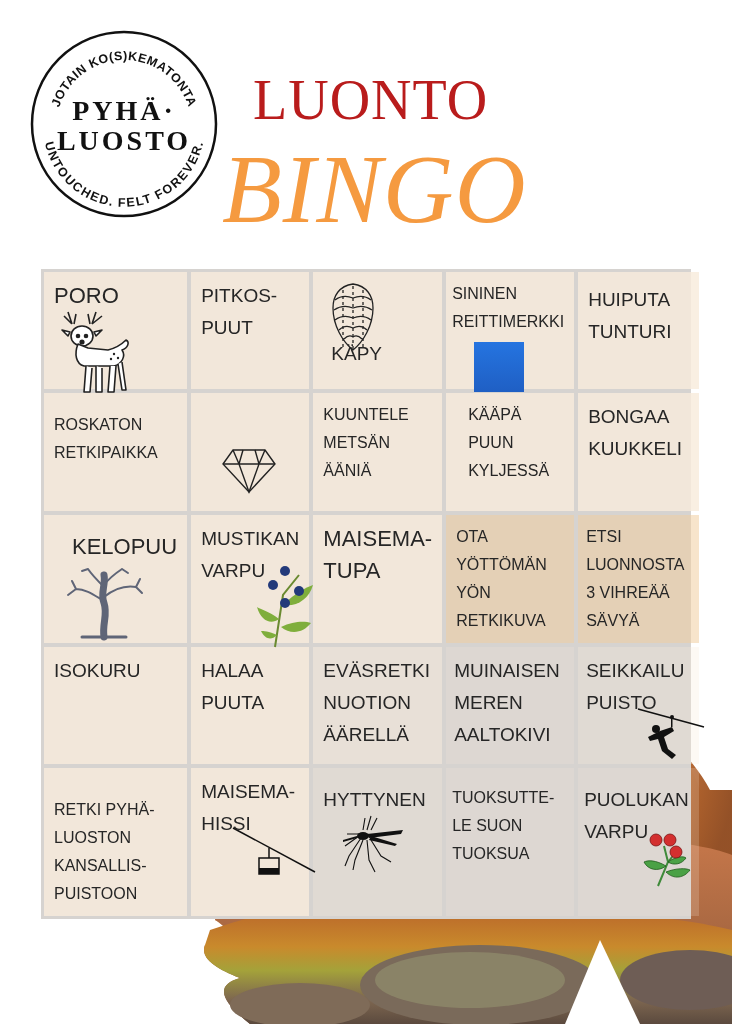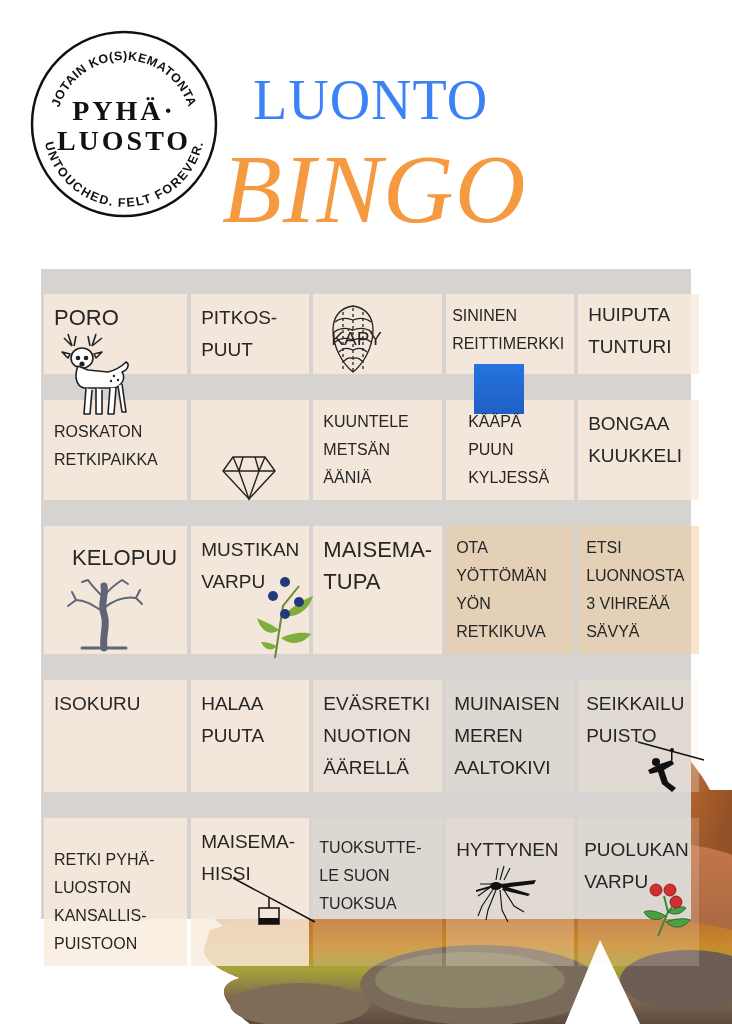--- a/index.html
+++ b/index.html
@@ -3,21 +3,21 @@
 <meta charset="utf-8">
 <style>
   html,body{margin:0;padding:0;}
   body{width:732px;height:1024px;background:#ffffff;position:relative;overflow:hidden;font-family:"Liberation Sans","DejaVu Sans",sans-serif;}
   .logo{position:absolute;left:30px;top:30px;width:188px;height:188px;}
   .title-top{position:absolute;left:253px;top:72px;font-family:"Liberation Serif","DejaVu Serif",serif;font-size:56px;letter-spacing:1px;line-height:1;}
   .title-main{position:absolute;left:222px;top:140px;font-family:"Liberation Serif","DejaVu Serif",serif;font-size:98px;line-height:1;letter-spacing:1px;font-style:italic;}
   
   .flame{position:absolute;left:0;top:0;width:732px;height:1024px;pointer-events:none;}
   .grid{position:absolute;left:41px;top:269px;width:650px;height:650px;display:grid;grid-template-columns:repeat(5,1fr);grid-template-rows:repeat(5,1fr);gap:4px;background:#d6d3d0;border:3px solid #d6d3d0;box-sizing:border-box;}
-  .cell{position:relative;background:rgba(248,235,220,0.82);color:#262626;font-size:19px;line-height:32px;padding:8px 10px;box-sizing:border-box;overflow:visible;margin-top:22px;}
+  .cell{position:relative;background:rgba(248,235,220,0.82);color:#262626;font-size:19px;line-height:32px;padding:8px 10px;box-sizing:border-box;overflow:visible;}
   .cell.small{font-size:16px;line-height:28px;}
   .cell.big{font-size:22px;}
   .cell span.t{white-space:pre-line;display:block;position:relative;z-index:3;}
   .ico{position:absolute;z-index:2;}
   svg{overflow:visible}
 </style>
 </head>
 <body>
 
 <svg class="flame" viewBox="0 0 732 1024" xmlns="http://www.w3.org/2000/svg">
@@ -75,21 +75,21 @@
   <text font-family="Liberation Sans, sans-serif" font-weight="bold" font-size="12.5" fill="#111" letter-spacing="0.5">
     <textPath href="#arcTop" startOffset="50%" text-anchor="middle">JOTAIN KO(S)KEMATONTA</textPath>
   </text>
   <text font-family="Liberation Sans, sans-serif" font-weight="bold" font-size="12.5" fill="#111" letter-spacing="0.5">
     <textPath href="#arcBot" startOffset="50%" text-anchor="middle" dominant-baseline="hanging">UNTOUCHED. FELT FOREVER.</textPath>
   </text>
   <text x="94" y="90" text-anchor="middle" font-family="Liberation Serif, serif" font-weight="bold" font-size="28" fill="#111" letter-spacing="3">PYHÄ·</text>
   <text x="94" y="120" text-anchor="middle" font-family="Liberation Serif, serif" font-weight="bold" font-size="28" fill="#111" letter-spacing="3">LUOSTO</text>
 </svg>
 
-<div class="title-top" style="color:#3b82f6">LUONTO</div>
+<div class="title-top" style="color:#b91c1c">LUONTO</div>
 <div class="title-main" style="color:#f59a40">BINGO</div>
 
 <div class="grid">
 
   <div class="cell big">
     <span class="t">PORO</span>
     <svg class="ico" style="left:12px;top:38px;width:76px;height:86px" viewBox="0 0 76 86">
       <g fill="#fff" stroke="#222" stroke-width="1.6" stroke-linejoin="round">
         <path d="M12 2 L16 14 M8 6 L16 14 M20 4 L18 14 M40 2 L36 14 M46 6 L36 14 M32 4 L34 14" fill="none"></path>
         <ellipse cx="26" cy="26" rx="11" ry="10"></ellipse>
@@ -119,21 +119,21 @@
         <path d="M14 8 L14 66 M24 4 L24 68 M34 8 L34 66" stroke-dasharray="3 3"></path>
       </g>
     </svg>
     <span class="t" style="position:absolute;left:18px;bottom:19px;">KÄPY</span>
   </div>
   <div class="cell small" style="padding-left:6px">
     <span class="t">SININEN
 REITTIMERKKI</span>
     <div class="ico" style="left:28px;top:70px;width:50px;height:50px;background:linear-gradient(#2574e0,#1f5fc4);"></div>
   </div>
-  <div class="cell" style="padding-top:5px">
+  <div class="cell" style="padding-top:12px">
     <span class="t">HUIPUTA
 TUNTURI</span>
   </div>
 
   <div class="cell small" style="padding-top:18px">
     <span class="t">ROSKATON
 RETKIPAIKKA</span>
   </div>
   <div class="cell">
     <svg class="ico" style="left:30px;top:55px;width:56px;height:46px" viewBox="0 0 56 46">
@@ -245,39 +245,39 @@
 HISSI</span>
     <svg class="ico" style="left:40px;top:60px;width:86px;height:50px" viewBox="0 0 86 50">
       <line x1="2" y1="0" x2="84" y2="44" stroke="#111" stroke-width="1.5"></line>
       <line x1="38" y1="20" x2="38" y2="30" stroke="#111" stroke-width="1.5"></line>
       <g fill="none" stroke="#111" stroke-width="1.5">
         <path d="M28 30 L48 30 L48 46 L28 46 Z"></path>
       </g>
       <rect x="28" y="40" width="20" height="6" fill="#111"></rect>
     </svg>
   </div>
-  <div class="cell small" style="background:rgba(248,235,220,0.2);padding-top:16px;padding-left:6px">
-    <span class="t">TUOKSUTTE-
-LE  SUON
-TUOKSUA</span>
-  </div>
   <div class="cell" style="background:rgba(248,235,220,0.3);padding-top:16px">
     <span class="t">HYTTYNEN</span>
     <svg class="ico" style="left:28px;top:48px;width:66px;height:56px" viewBox="0 0 66 56">
       <g stroke="#111" stroke-width="1.1" fill="none">
         <path d="M20 22 L8 40 L4 50 M22 24 L14 44 L12 54 M26 24 L28 44 L34 56 M30 24 L40 40 L50 46 M18 20 L4 30 M20 18 L6 18"></path>
         <path d="M22 14 L24 2 M26 14 L30 0 M30 14 L36 2"></path>
       </g>
       <g fill="#111">
         <ellipse cx="22" cy="20" rx="6" ry="4"></ellipse>
         <path d="M26 18 L62 14 L60 18 L28 22 Z"></path>
         <path d="M30 20 L56 28 L54 30 L28 24 Z"></path>
         <path d="M16 20 L2 24 L2 26 L16 22 Z"></path>
       </g>
     </svg>
+  </div>
+  <div class="cell small" style="background:rgba(248,235,220,0.2);padding-top:16px;padding-left:6px">
+    <span class="t">TUOKSUTTE-
+LE  SUON
+TUOKSUA</span>
   </div>
   <div class="cell" style="background:rgba(248,235,220,0.2);padding-top:16px;padding-left:6px">
     <span class="t">PUOLUKAN
 VARPU</span>
     <svg class="ico" style="left:64px;top:58px;width:50px;height:62px" viewBox="0 0 50 62">
       <path d="M16 60 L26 36 L22 20 M26 36 L34 26" stroke="#3f8a3a" stroke-width="2" fill="none"></path>
       <g fill="#4aa145" stroke="#1f5a1c" stroke-width="0.8">
         <path d="M24 40 C14 34 6 34 2 36 C6 44 16 46 24 40 Z"></path>
         <path d="M24 46 C34 42 44 42 48 44 C42 52 32 54 24 46 Z"></path>
         <path d="M26 36 C34 30 42 30 44 32 C40 38 32 40 26 36 Z"></path>

